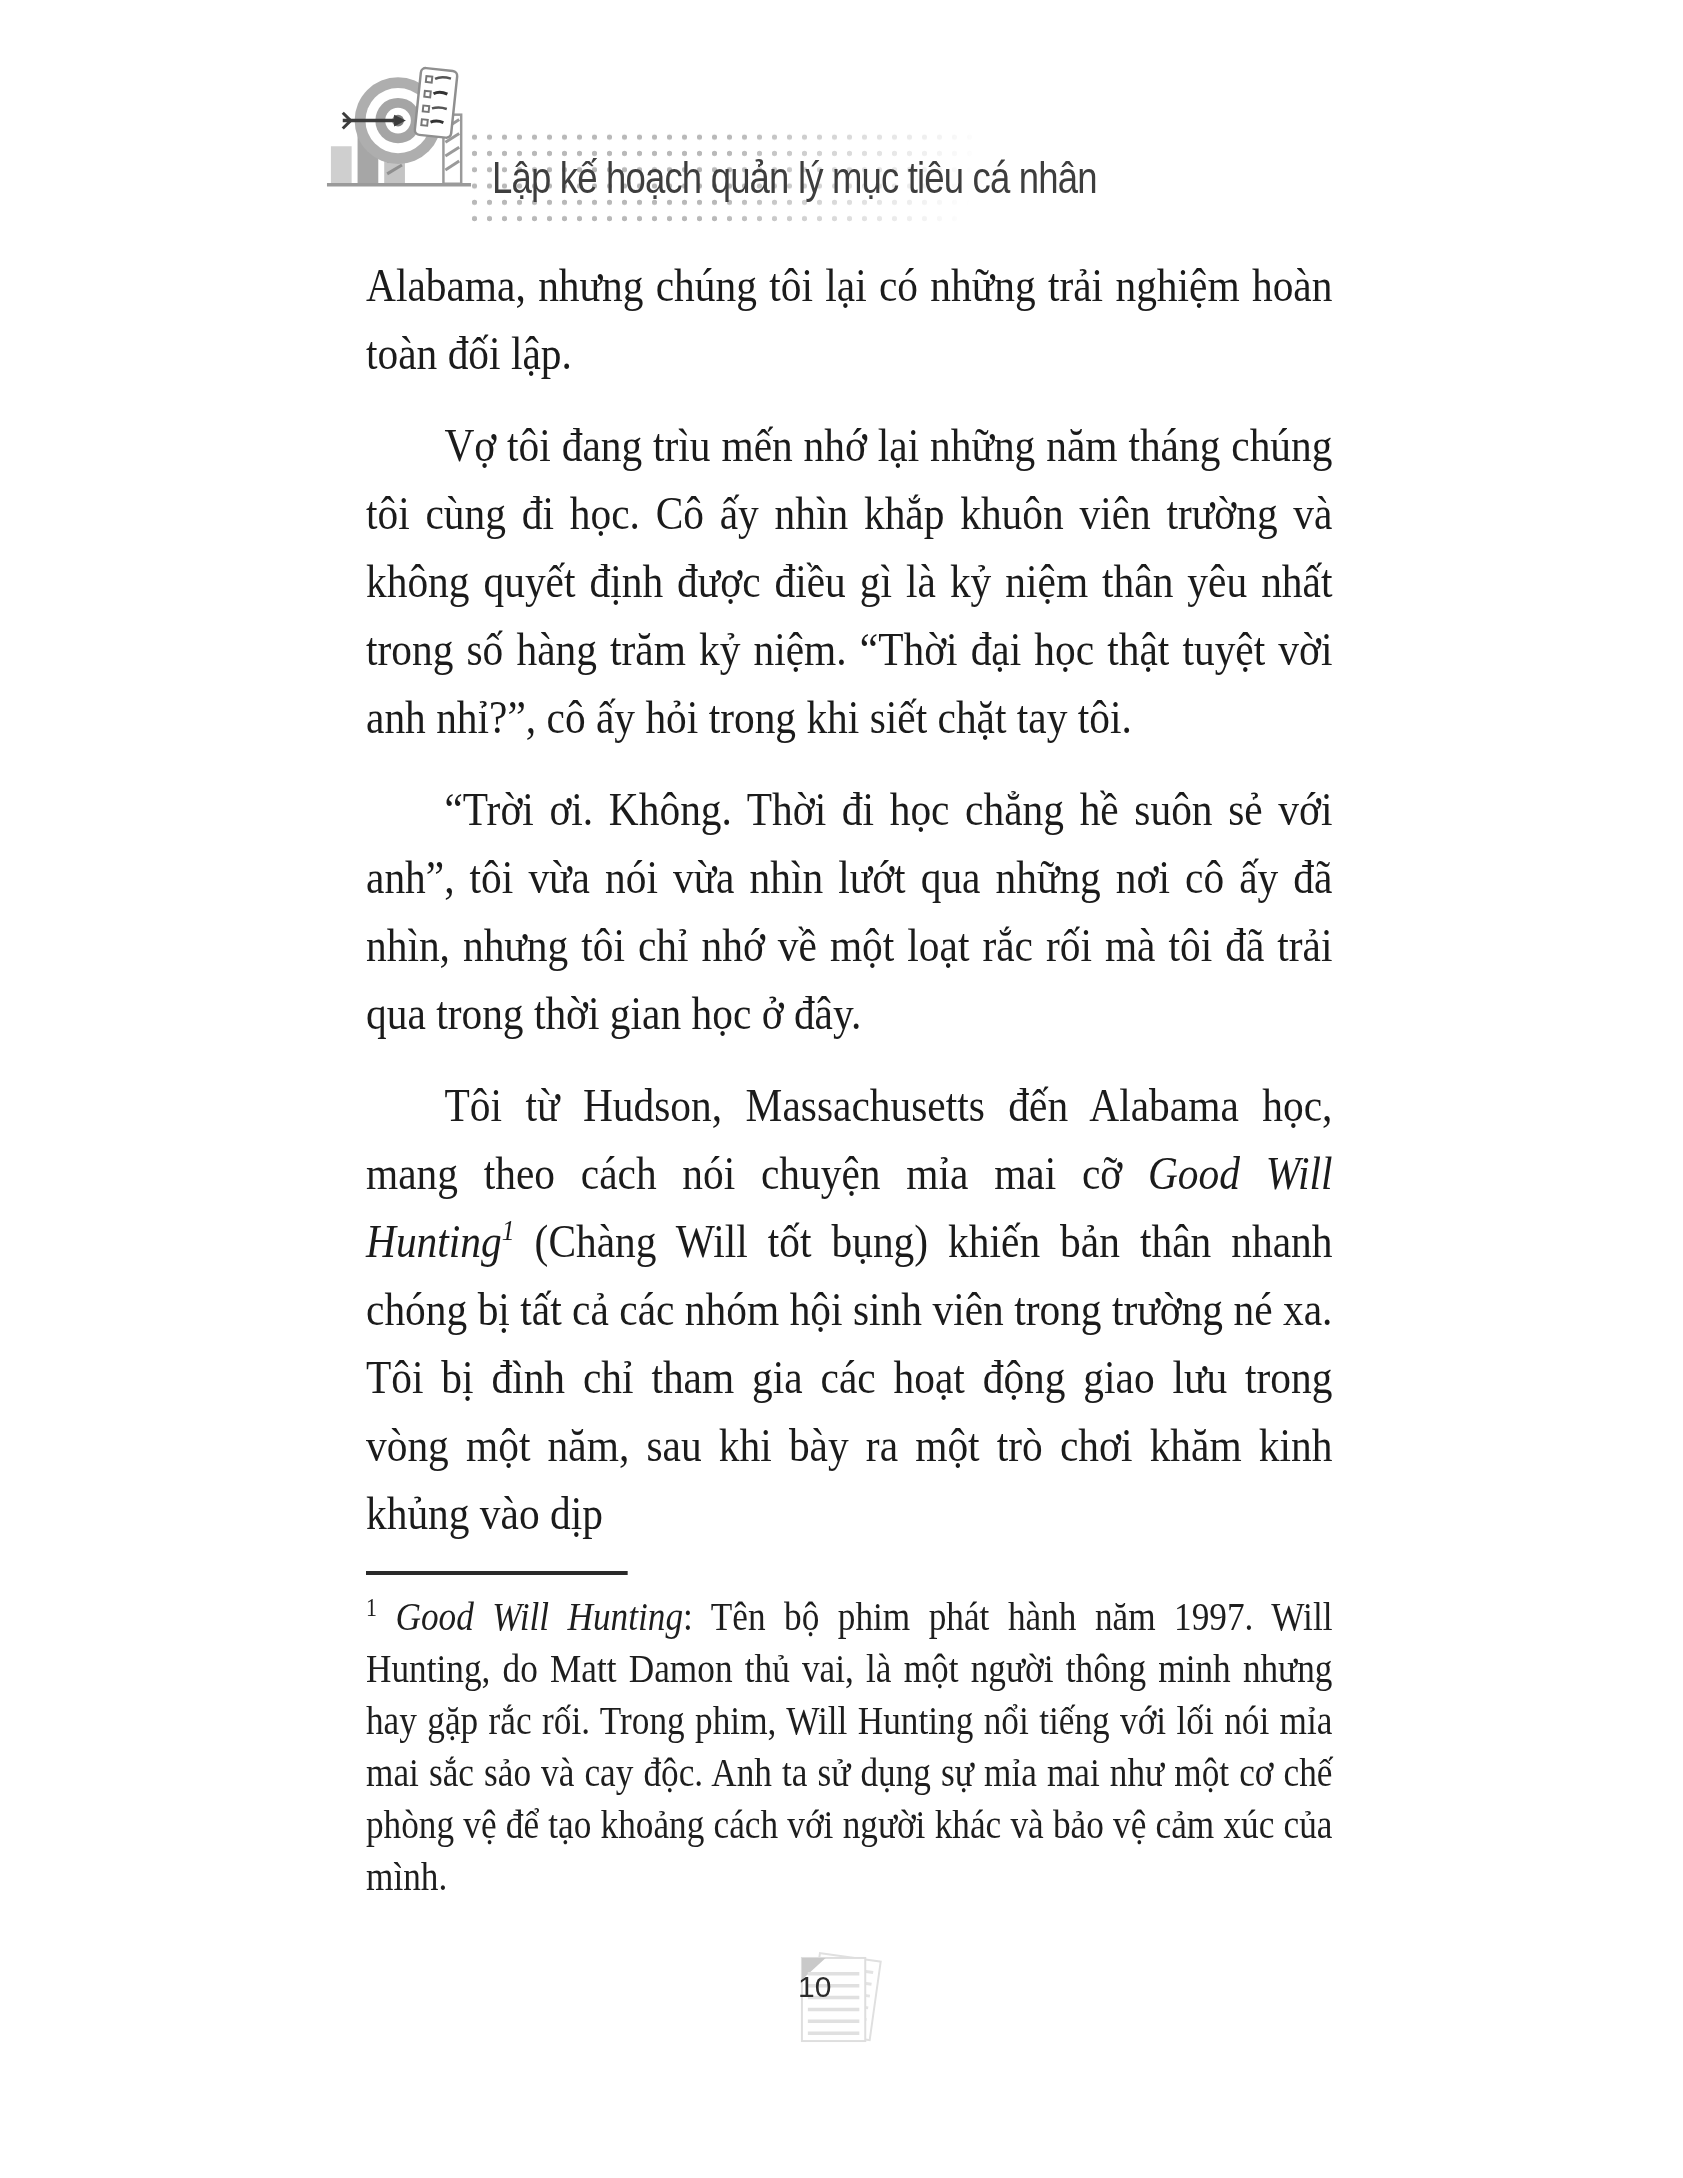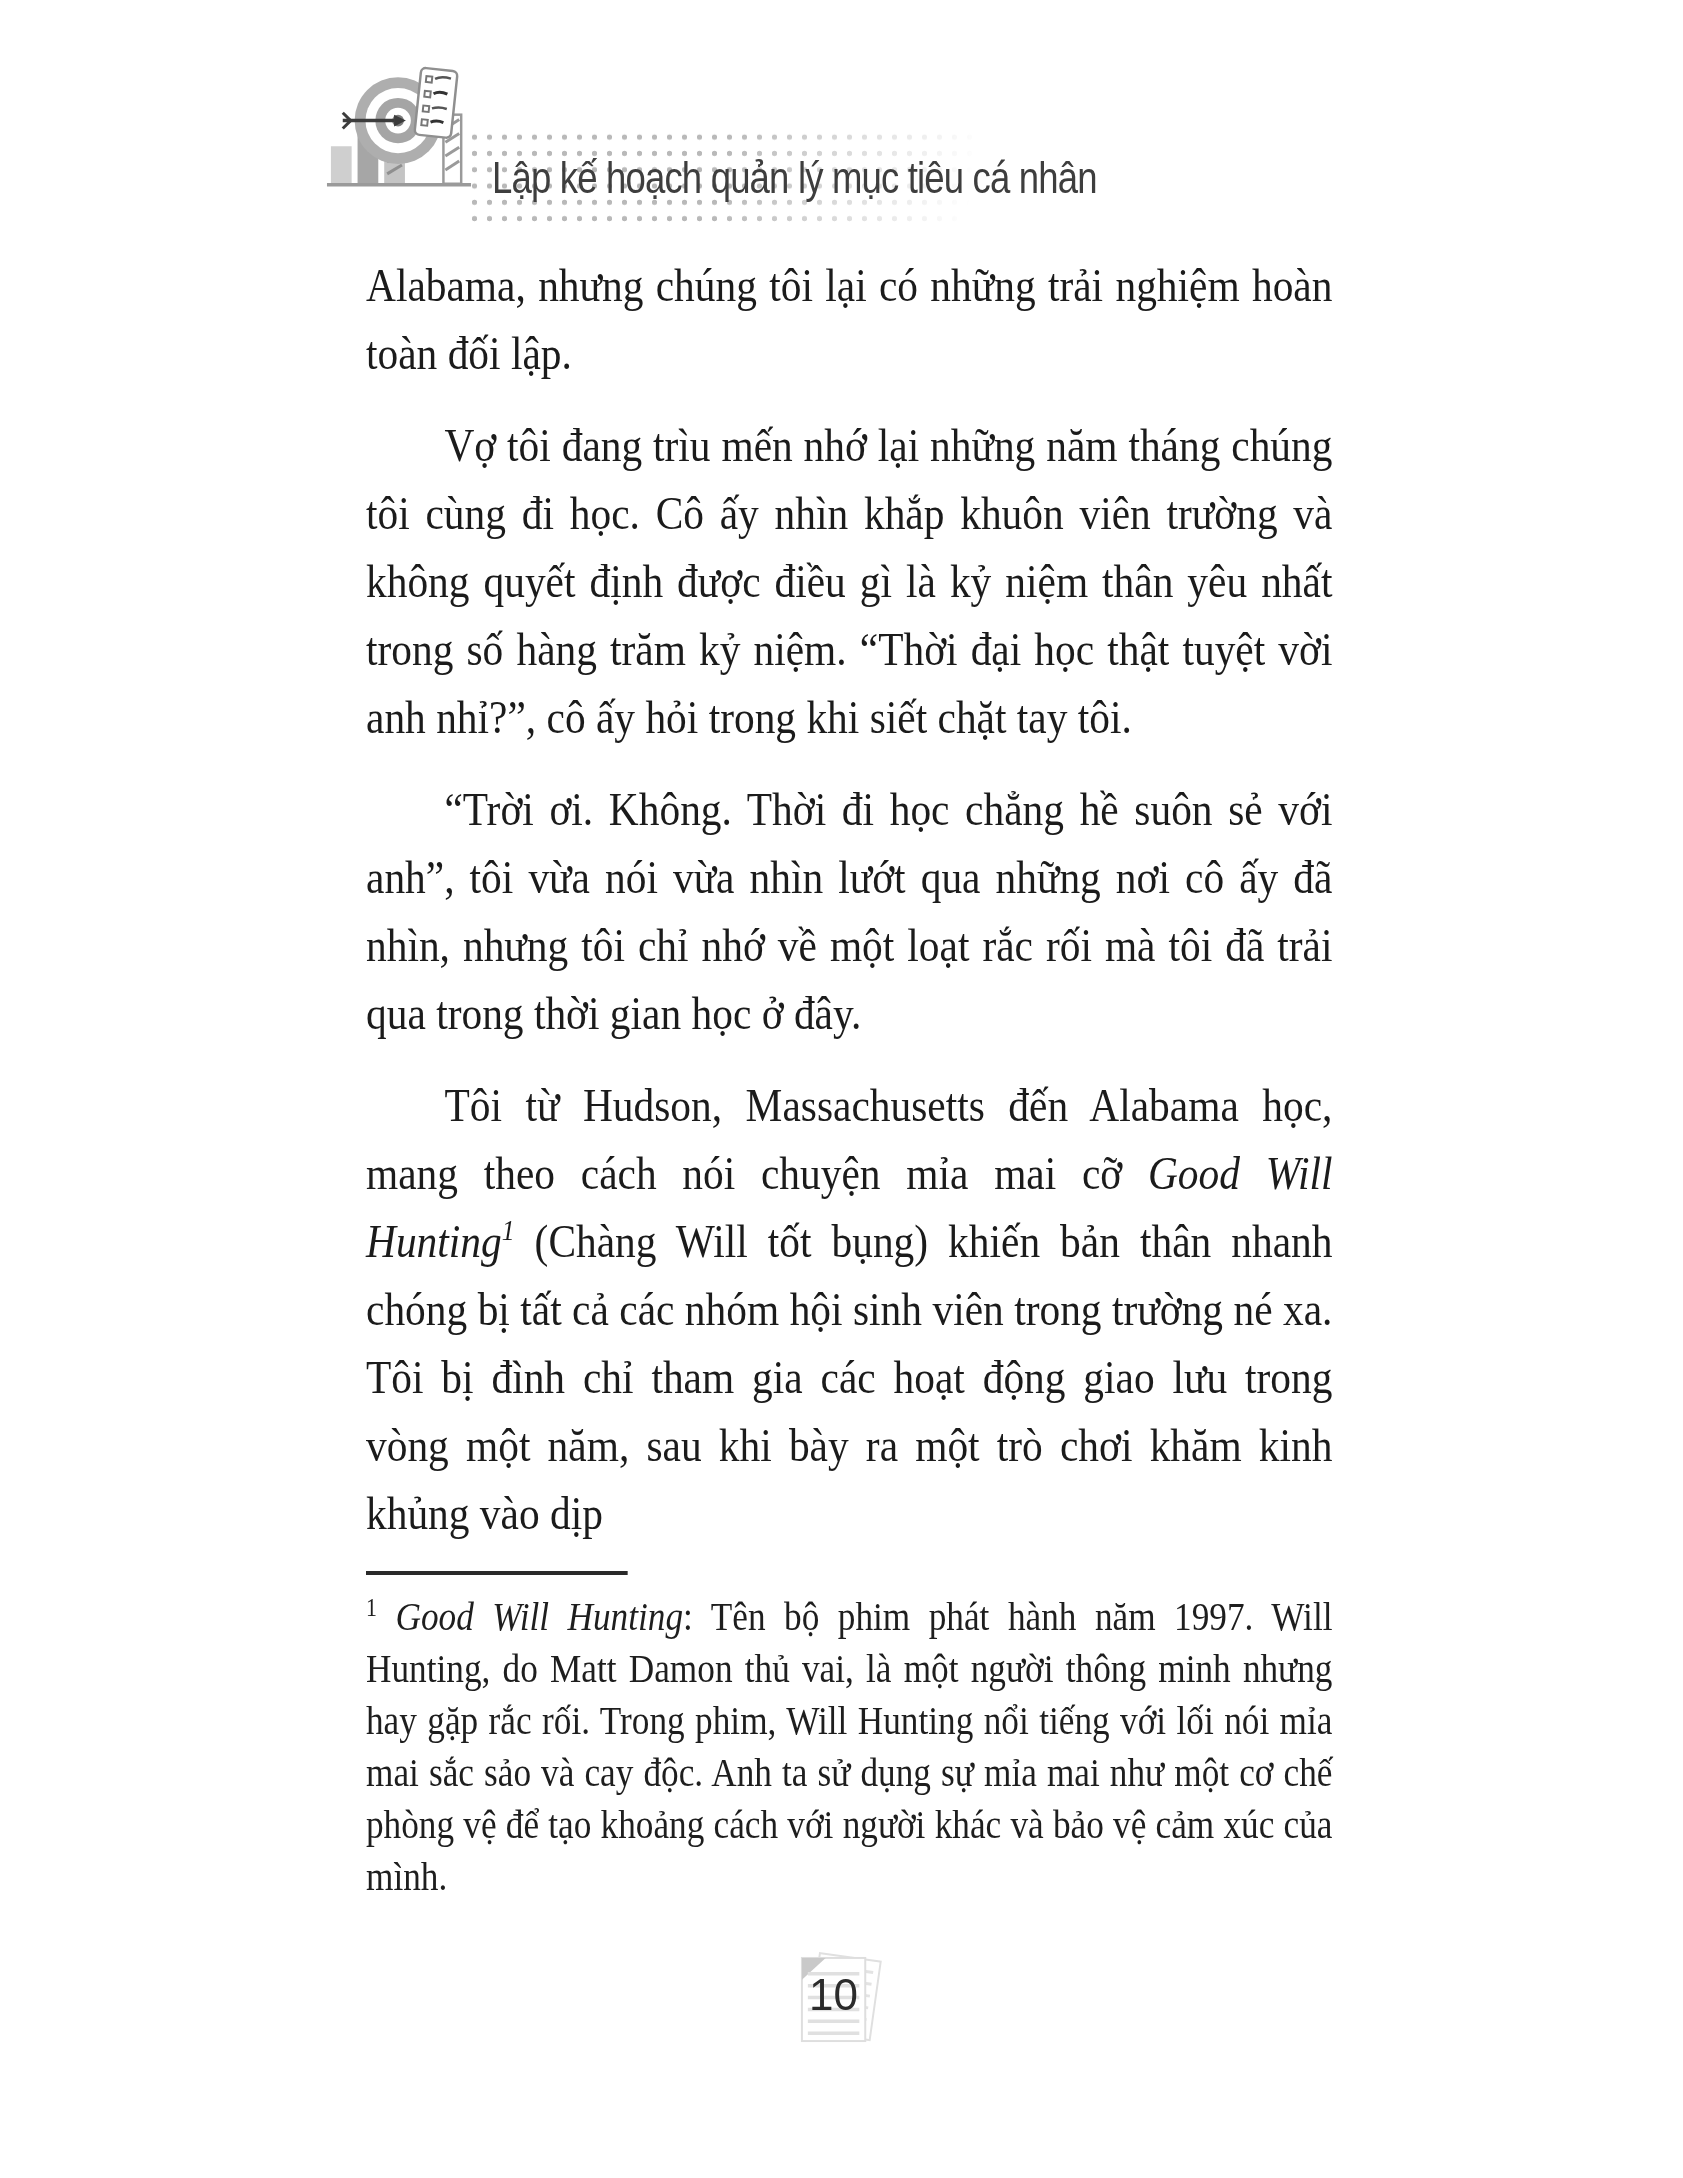--- a/index.html
+++ b/index.html
@@ -39,22 +39,22 @@
   
   .footnote{margin-top:14px;}
   .footnote-rule{width:297px;border:0;border-top:4px solid #2a2a2a;margin:0 0 16px 0;}
   .footnote-text{
     font-size:40px;line-height:52px;color:#1e1e1e;text-align:justify;margin:0;
   }
   
   .page-badge{position:absolute;left:792px;top:1952px;width:99px;height:95px;}
   .page-badge svg{position:absolute;left:0;top:0;}
   .page-number{
-    position:absolute;left:6px;top:18px;width:71px;text-align:center;
-    font-family:"Liberation Sans", sans-serif;font-size:44px;color:#2b2b2b;
+    position:absolute;left:6px;top:18px;width:71px;
+    font-family:"Liberation Sans", sans-serif;font-size:30px;color:#2b2b2b;
   }
 </style>
 </head>
 <body>
 
 <div class="header">
   <div class="logo">
     <svg width="150" height="137" viewBox="0 0 152 138" xmlns="http://www.w3.org/2000/svg">
 
       <rect x="6" y="88" width="21" height="38" fill="#cfcfcf"></rect>

